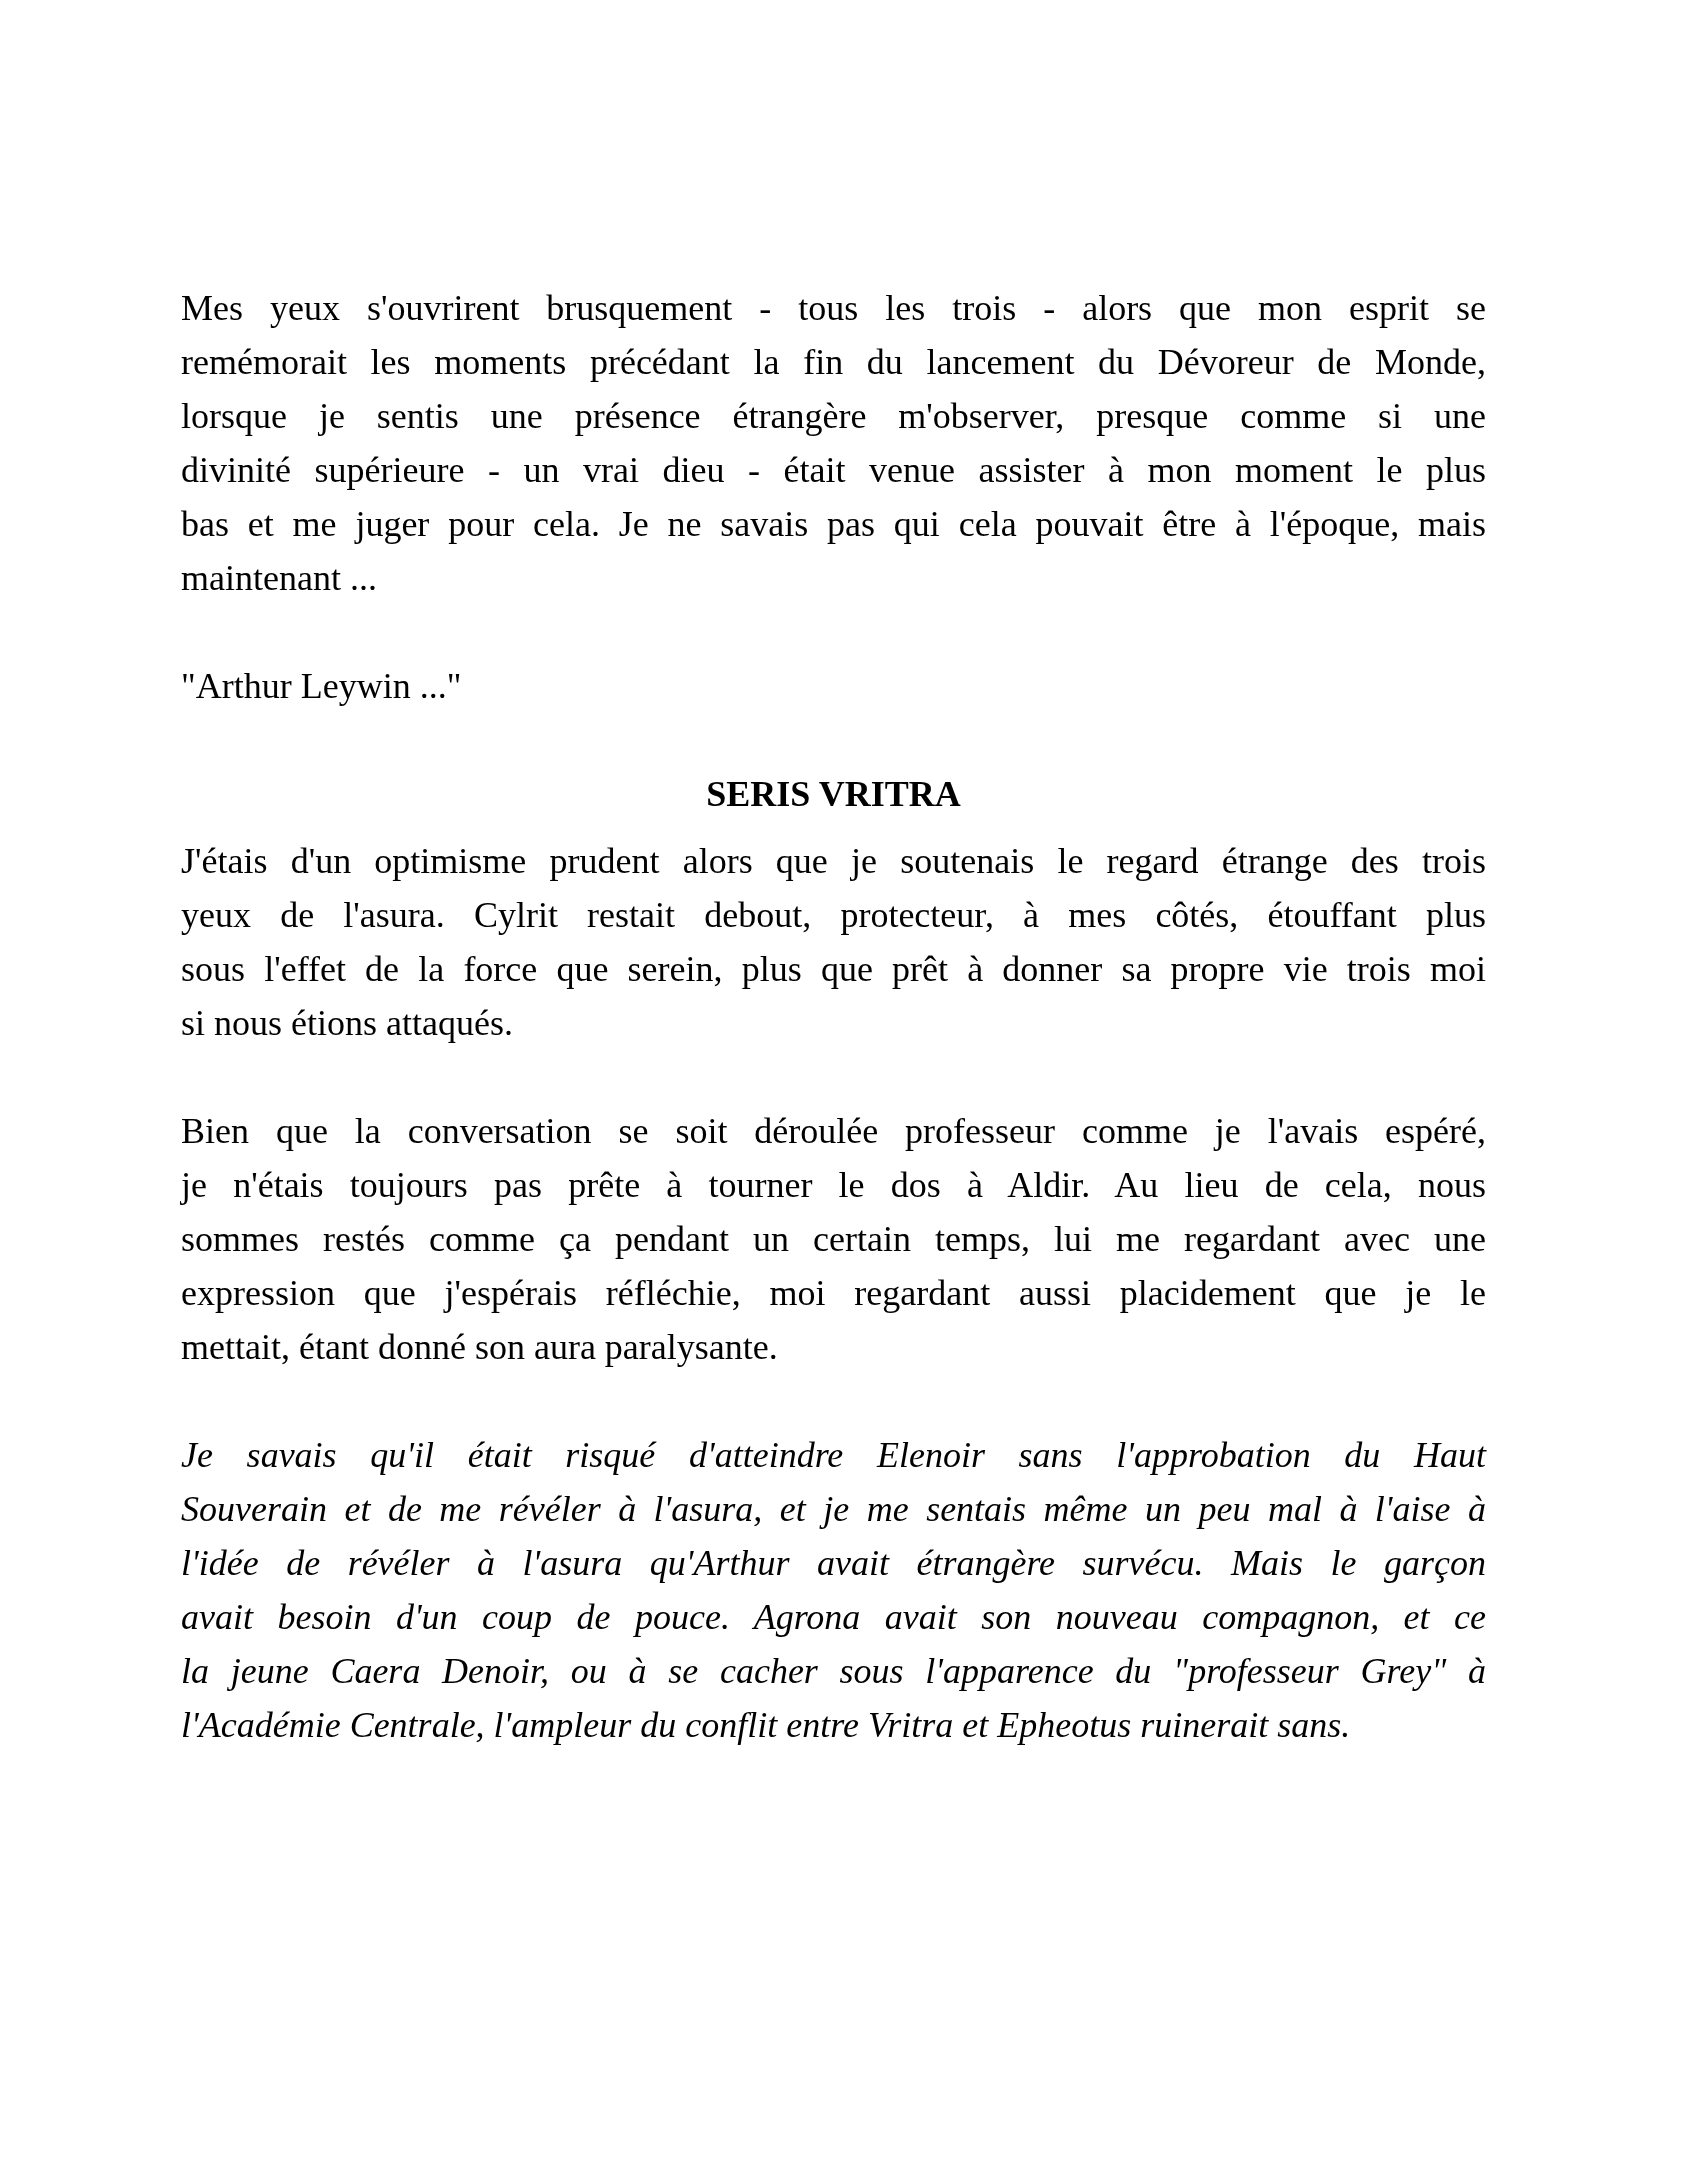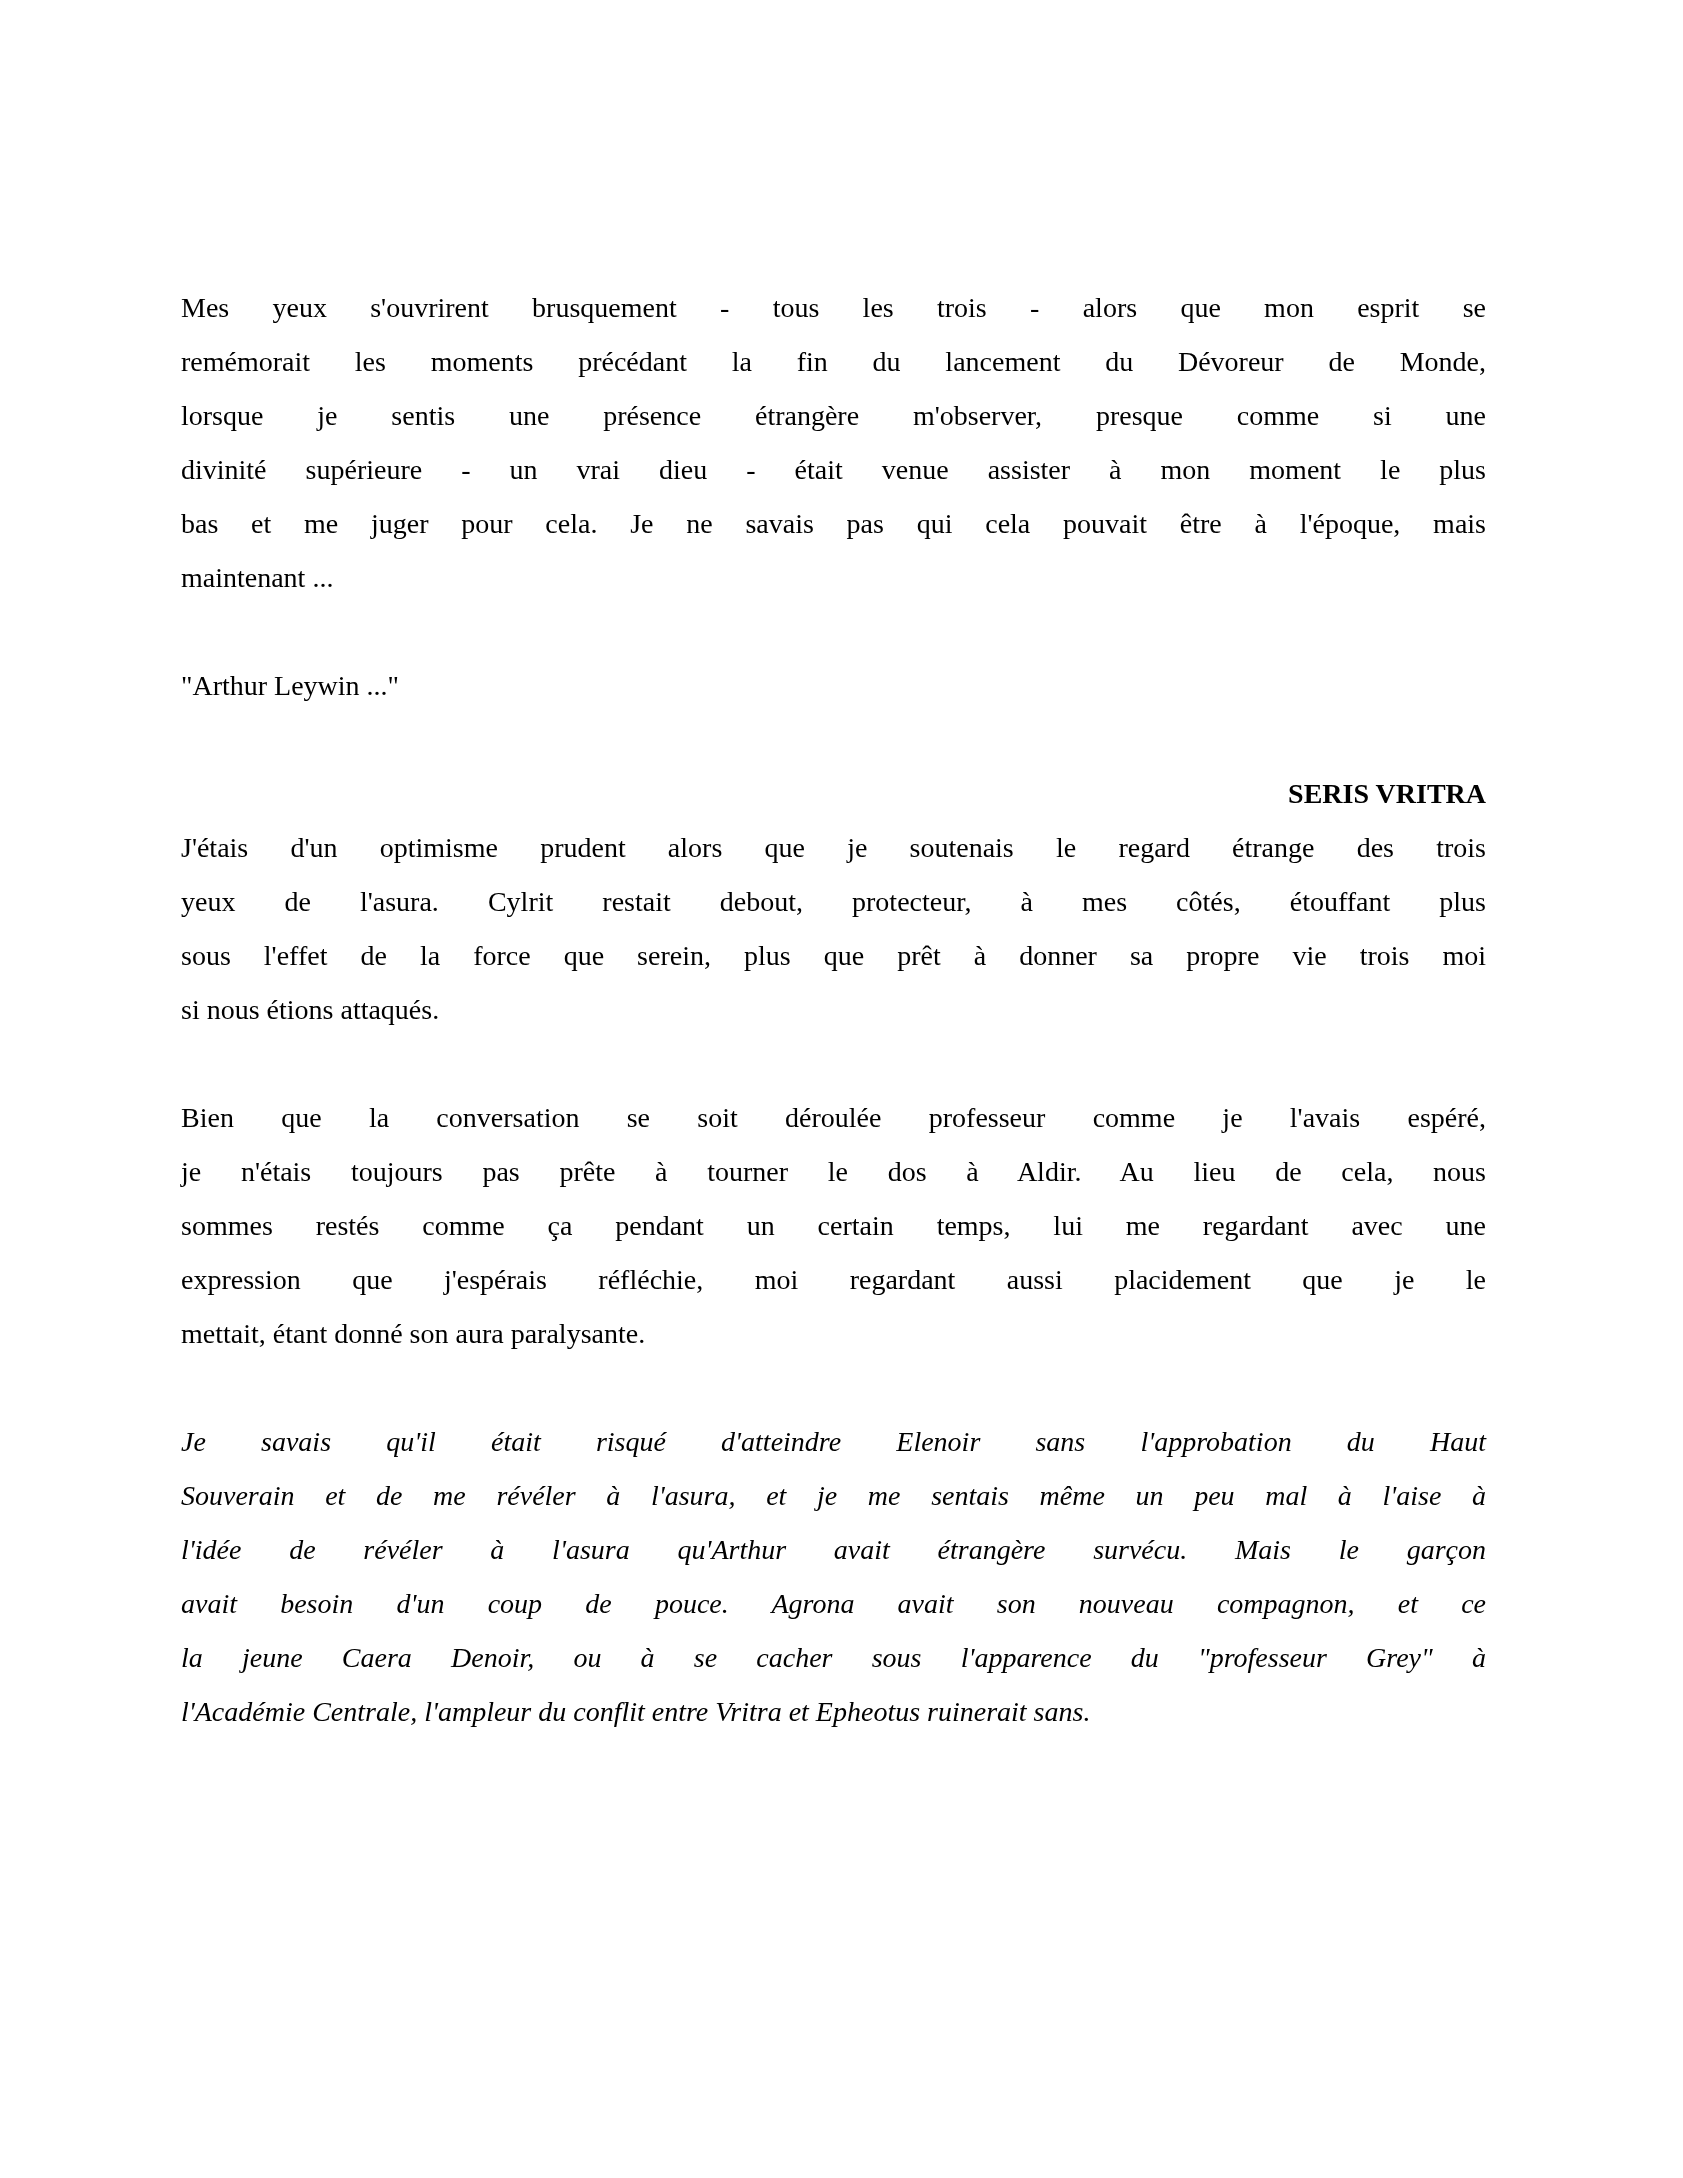--- a/index.html
+++ b/index.html
@@ -12,37 +12,37 @@
       height: 2178px;
       position: relative;
       overflow: hidden;
     }
     .page {
       position: absolute;
       left: 181px;
       top: 281px;
       width: 1305px;
       font-family: "Liberation Serif", "DejaVu Serif", serif;
-      font-size: 28px;
+      font-size: 36px;
       line-height: 54px;
       color: #000000;
     }
     .para {
       margin: 0 0 54px 0;
       text-align: justify;
       text-align-last: left;
     }
     .para.tight {
       margin-bottom: 15px;
       font-style: italic;
     }
     .heading {
-      margin: 0;
+      margin: 13px;
       font-weight: bold;
-      text-align: right;
+      text-align: center;
     }
     .line {
       display: block;
       text-align: justify;
       text-align-last: justify;
       white-space: nowrap;
     }
     .line.last {
       text-align-last: left;
     }

